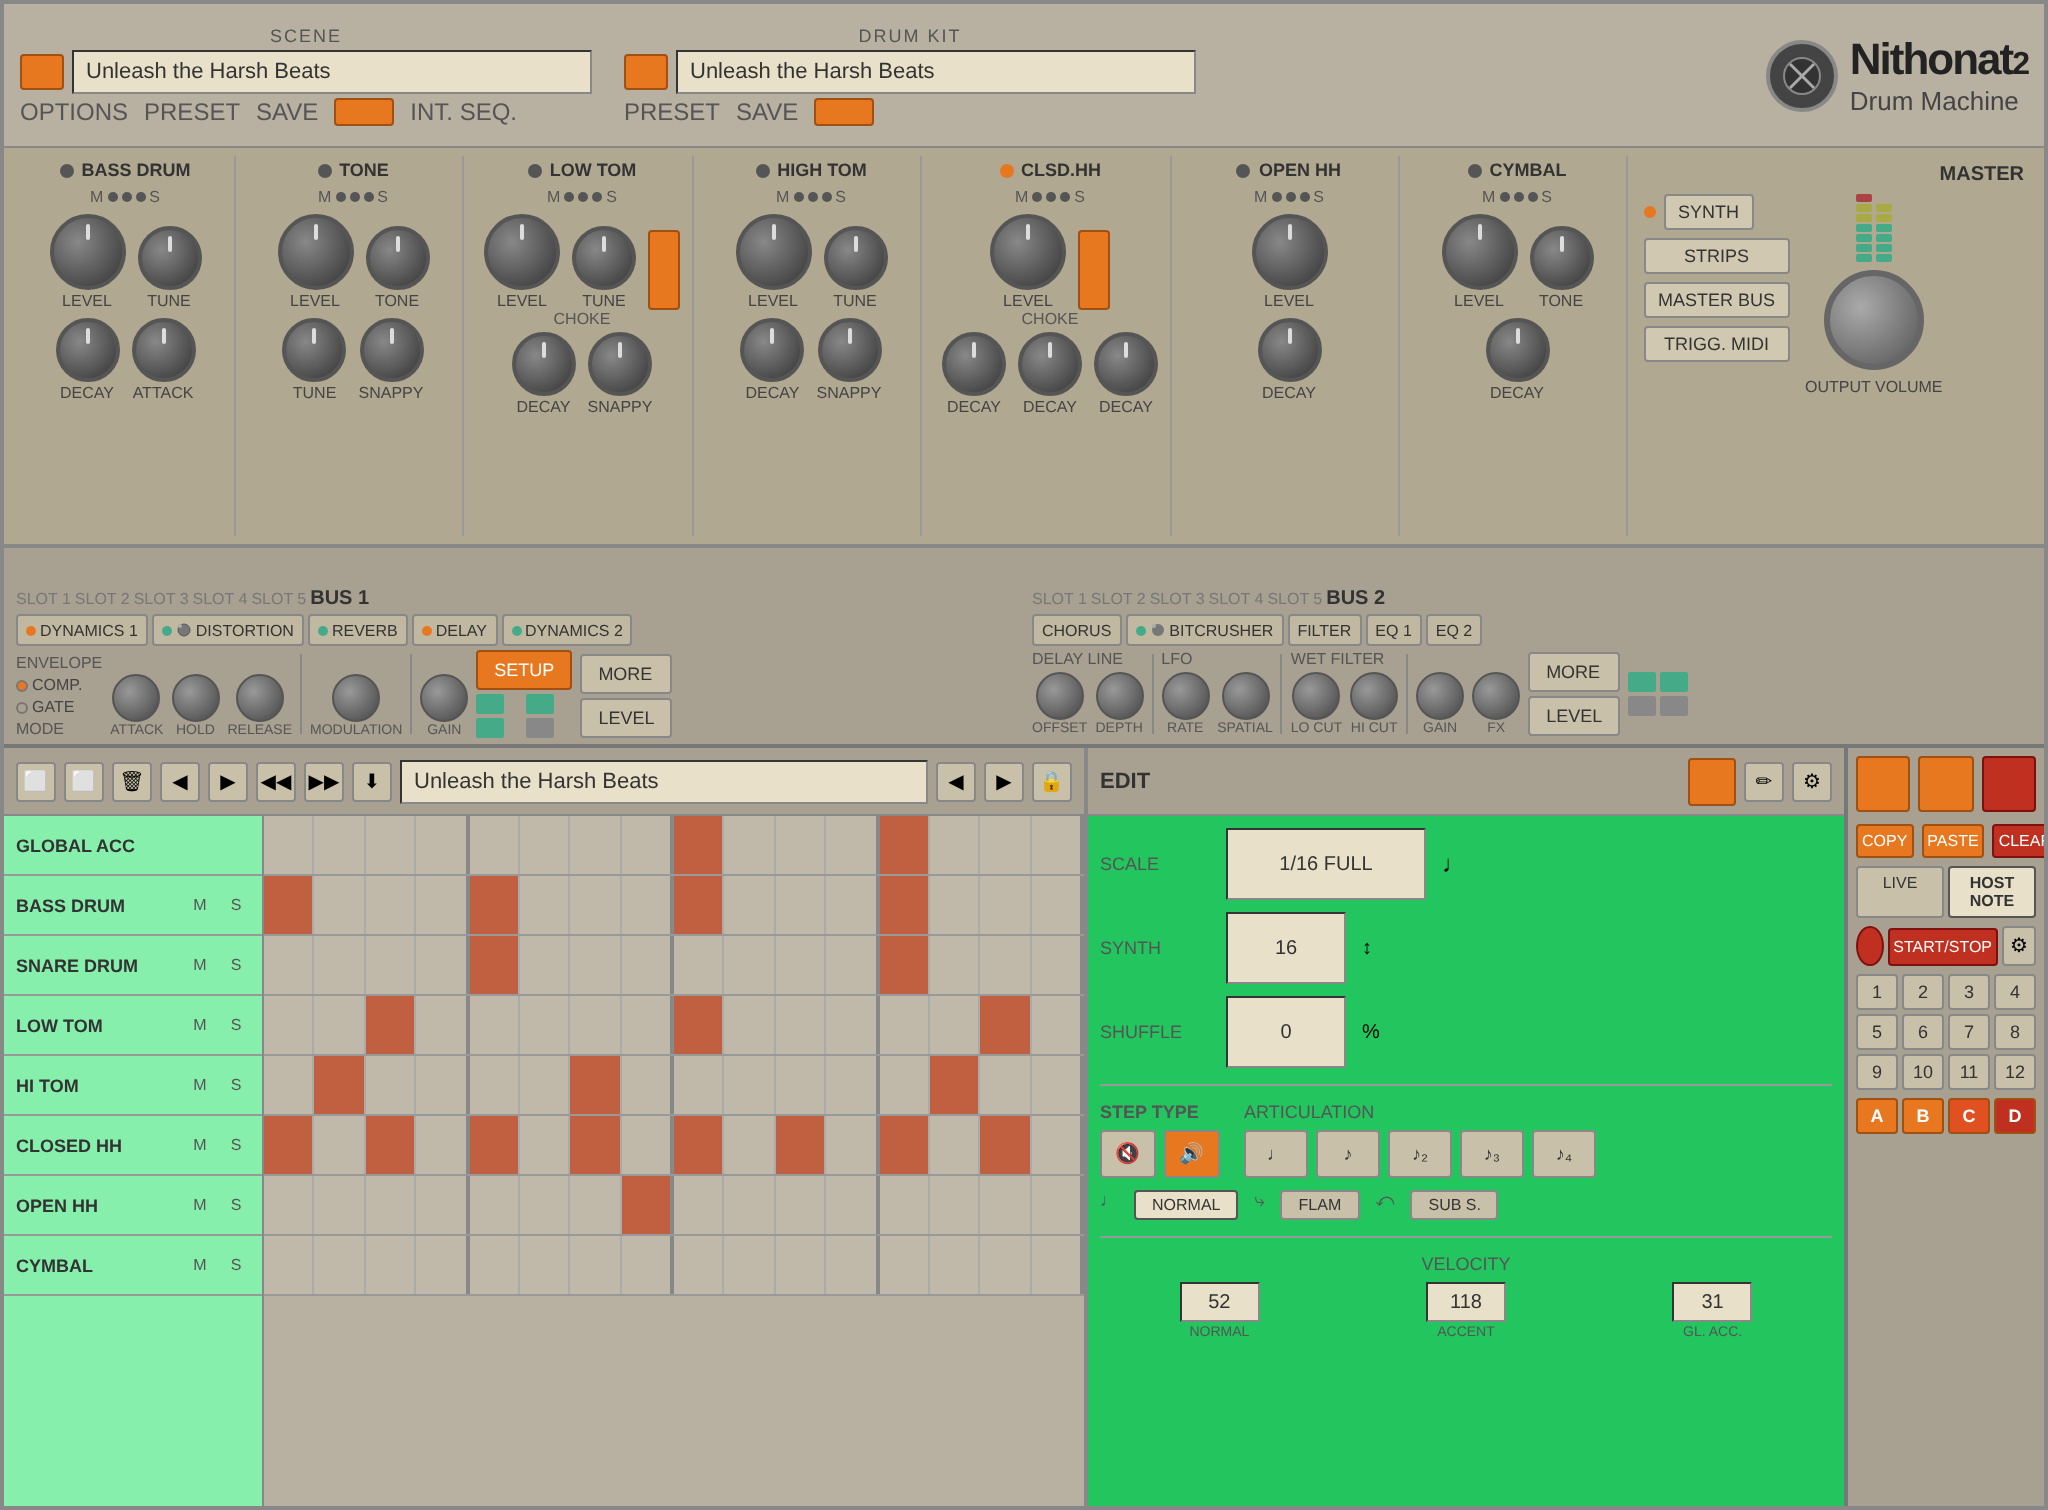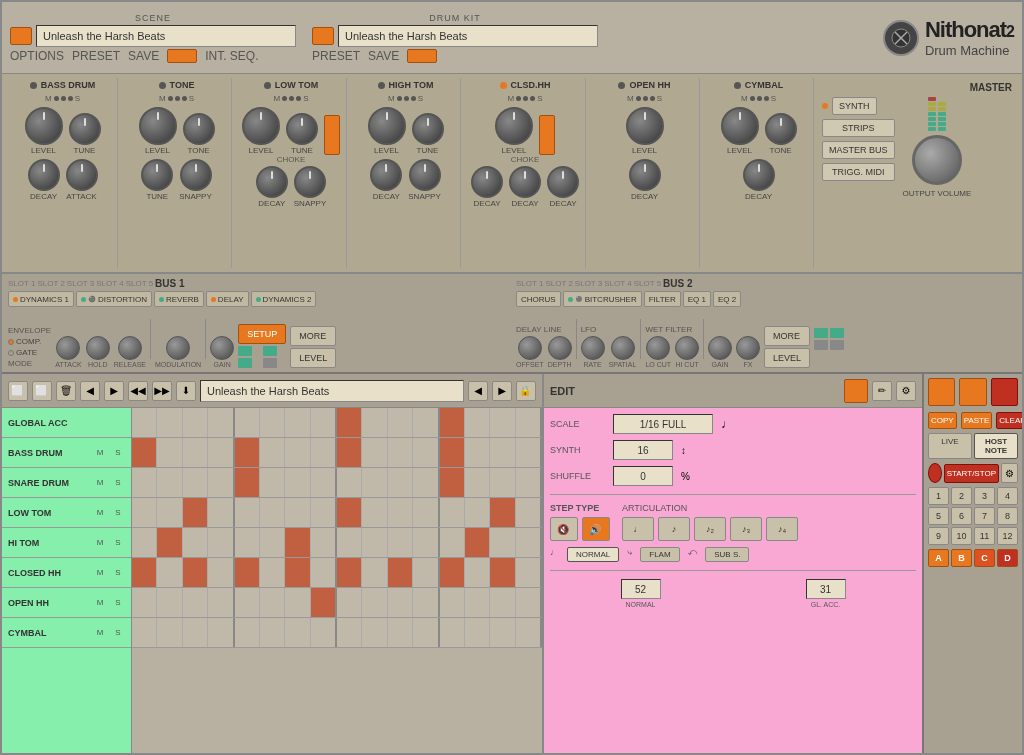--- a/index.html
+++ b/index.html
@@ -266,21 +266,21 @@
       border-radius: 50%;
       background: radial-gradient(circle at 35% 35%, #aaa, #555);
       border: 3px solid #666;
       cursor: pointer;
     }
 
     
     .fx-section {
       background: #a8a090;
       border-bottom: 2px solid #777;
-      padding: 4px 6px;
+      padding: 20px 6px;
       display: flex;
       gap: 8px;
       height: 100px;
       flex-shrink: 0;
     }
     .fx-bus {
       flex: 1;
       display: flex;
       flex-direction: column;
       gap: 2px;
@@ -482,21 +482,21 @@
     .grid-cell:nth-child(4n) { border-right: 2px solid #888; }
     .grid-cell.active {
       background: #c06040;
     }
 
     
     .seq-right {
       width: 380px;
       display: flex;
       flex-direction: column;
-      background: #f9a8d4;
+      background: #22c55e;
       border-left: 2px solid #888;
     }
     .edit-header {
       display: flex;
       align-items: center;
       gap: 4px;
       padding: 4px 6px;
       background: #a8a090;
       border-bottom: 1px solid #888;
       height: 34px;
@@ -544,21 +544,21 @@
       color: #555;
       width: 55px;
     }
     .edit-value-box {
       background: #e8e0c8;
       border: 1px inset #888;
       padding: 2px 6px;
       font-size: 10px;
       color: #333;
       width: 60px;
-      height: 20px;
+      height: 36px;
       display: flex;
       align-items: center;
       justify-content: center;
     }
     .scale-box {
       width: 100px;
     }
     .step-type-section {
       display: flex;
       flex-direction: column;
@@ -1562,24 +1562,29 @@
           <span style="font-size:9px;color:#555;">♩</span>
           <div class="playmode-btn active">NORMAL</div>
           <span style="font-size:9px;color:#555;">⤷</span>
           <div class="playmode-btn">FLAM</div>
           <span style="font-size:9px;color:#555;">⤺</span>
           <div class="playmode-btn">SUB S.</div>
         </div>
         <div style="height:1px;background:#999;margin:2px 0;"></div>
 
         <div class="velocity-section">
+          <span class="velocity-label">VELOCITY</span>
           <div class="velocity-boxes">
             <div class="velocity-box">
               <div class="vel-value">52</div>
               <span class="vel-label">NORMAL</span>
+            </div>
+            <div class="velocity-box">
+              <div class="vel-value">118</div>
+              <span class="vel-label">ACCENT</span>
             </div>
             <div class="velocity-box">
               <div class="vel-value">31</div>
               <span class="vel-label">GL. ACC.</span>
             </div>
           </div>
         </div>
       </div>
     </div>
 

